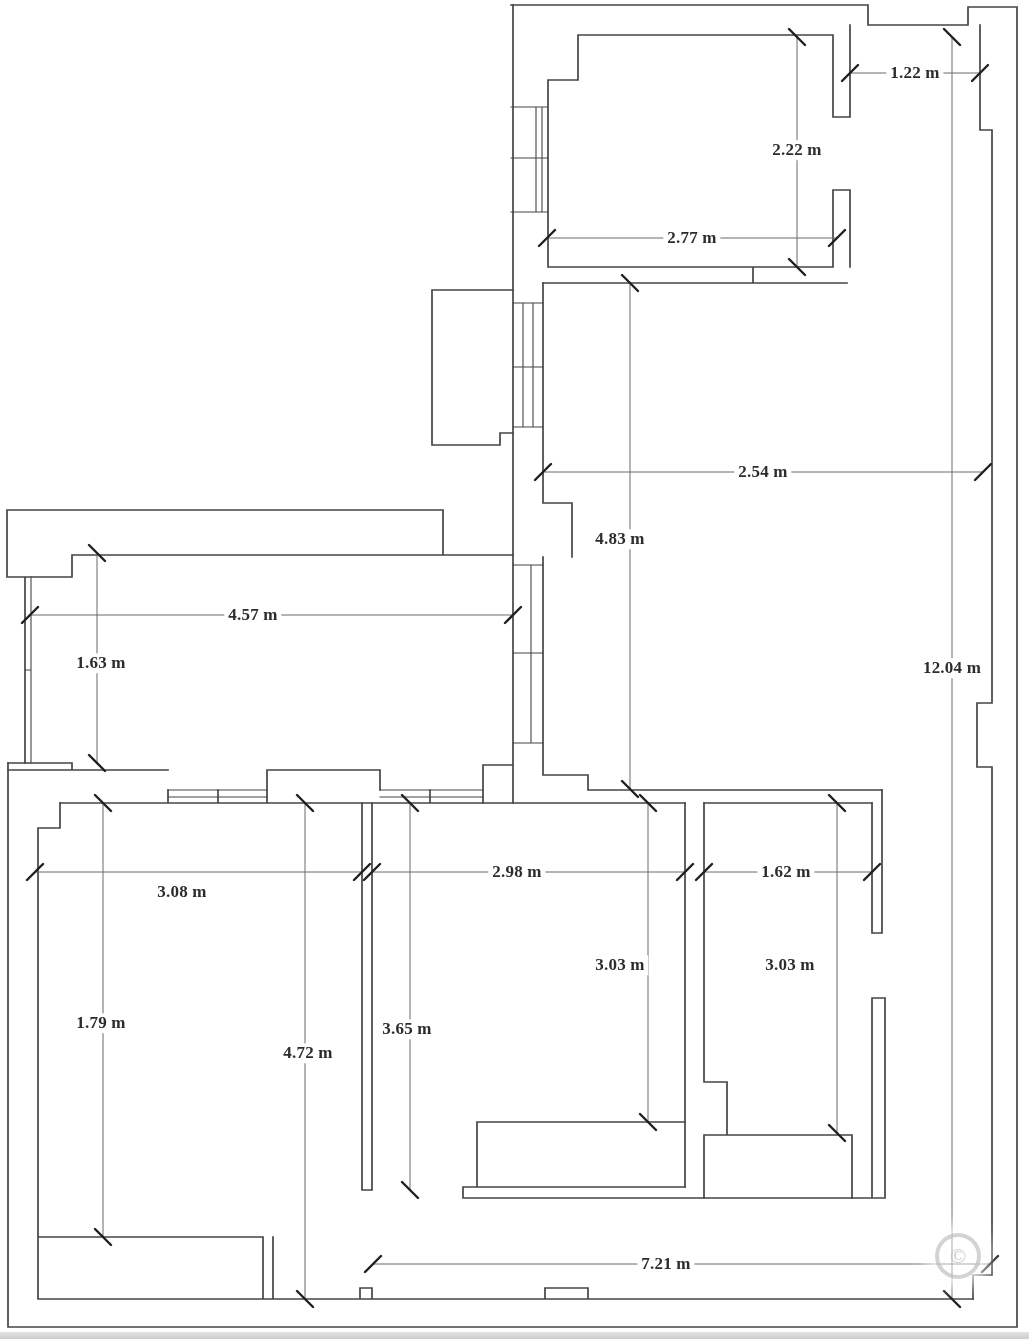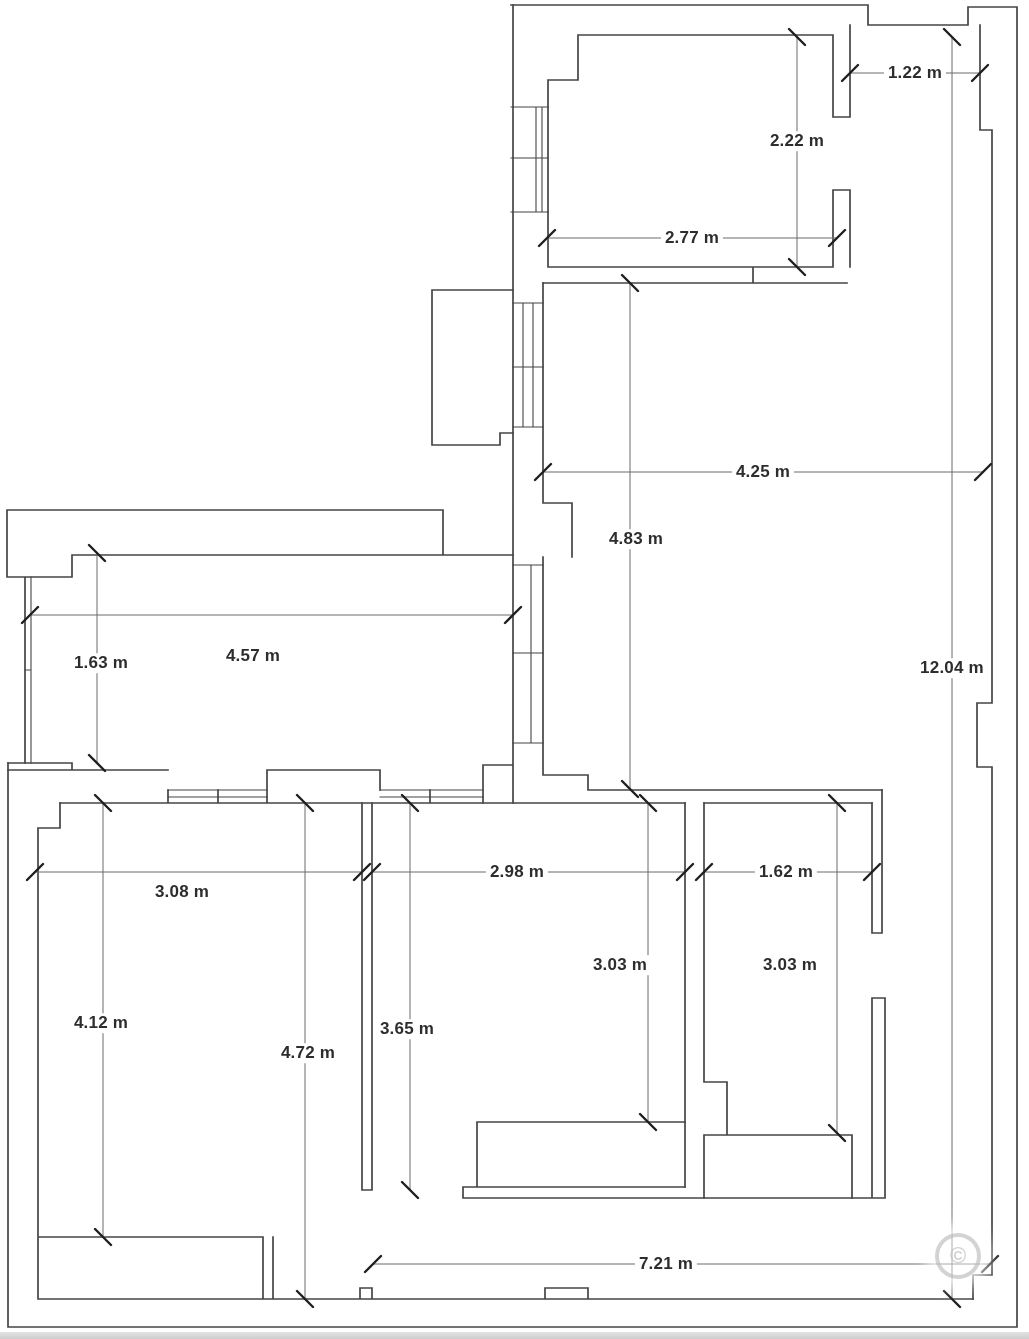--- a/index.html
+++ b/index.html
@@ -1,21 +1,21 @@
 <!DOCTYPE html>
 <html style="--page: #ffffff; --wall: #454545; --dimension: #6a6a6a; --tick: #1f1f1f; --label: #2d2d2d; --watermark: #c9c9c9; --page-edge: #e0e0e0;"><head>
 <meta charset="utf-8">
 <title>Floor plan</title>
 <style>
   html,body{margin:0;padding:0;background:#fff;}
   #stage{
     position:relative;
     width:1029px;height:1339px;
     background:var(--page,#ffffff);
-    font-family:Liberation Sans, sans-serif;
+    font-family:Liberation Serif, serif;
     overflow:hidden;
   }
   #plan-svg{position:absolute;left:0;top:0;width:1029px;height:1339px;}
   .w{fill:none;stroke:var(--wall,#454545);stroke-width:1.7;stroke-linecap:square;}
   .g{fill:none;stroke:var(--wall,#454545);stroke-width:1.1;stroke-linecap:square;}
   .dl{fill:none;stroke:var(--dimension,#6a6a6a);stroke-width:1;}
   .tk{fill:none;stroke:var(--tick,#1f1f1f);stroke-width:2.4;stroke-linecap:round;}
   .dim-label{
     position:absolute;
     transform:translate(-50%,-50%);
@@ -153,33 +153,33 @@
           <path class="tk" d="M297,795 L313,811 M297,1291 L313,1307"></path>
       </g>
       <g>
         <path class="dl" d="M373,1264 H990"></path>
           <path class="tk" d="M365,1272 L381,1256 M982,1272 L998,1256"></path>
       </g>
     </g>
   </svg>
 
   <div class="dim-label" style="left:915px;top:73px;">1.22 m</div>
-  <div class="dim-label" style="left:797px;top:141px;text-align:center;">2.22 m</div>
+  <div class="dim-label" style="left:797px;top:150px;text-align:center;">2.22 m</div>
   <div class="dim-label" style="left:692px;top:238px;">2.77 m</div>
-  <div class="dim-label" style="left:763px;top:472px;">4.25 m</div>
-  <div class="dim-label" style="left:636px;top:539px;">4.83 m</div>
-  <div class="dim-label" style="left:253px;top:615px;margin-top:41px;">4.57 m</div>
+  <div class="dim-label" style="left:763px;top:472px;">2.54 m</div>
+  <div class="dim-label" style="left:620px;top:539px;">4.83 m</div>
+  <div class="dim-label" style="left:253px;top:615px;">4.57 m</div>
   <div class="dim-label" style="left:101px;top:663px;">1.63 m</div>
   <div class="dim-label" style="left:952px;top:668px;">12.04 m</div>
   <div class="dim-label" style="left:182px;top:872px;margin-top:20px;">3.08 m</div>
   <div class="dim-label" style="left:517px;top:872px;">2.98 m</div>
   <div class="dim-label" style="left:786px;top:872px;">1.62 m</div>
   <div class="dim-label" style="left:620px;top:965px;">3.03 m</div>
   <div class="dim-label" style="left:790px;top:965px;">3.03 m</div>
   <div class="dim-label" style="left:407px;top:997px;margin-top:32px;">3.65 m</div>
-  <div class="dim-label" style="left:101px;top:1023px;">4.12 m</div>
+  <div class="dim-label" style="left:101px;top:1023px;">1.79 m</div>
   <div class="dim-label" style="left:308px;top:1053px;">4.72 m</div>
   <div class="dim-label" style="left:666px;top:1264px;">7.21 m</div>
 
   <div id="watermark">©</div>
 
   <div id="page-edge"></div>
 </div>
 
 </body></html>

